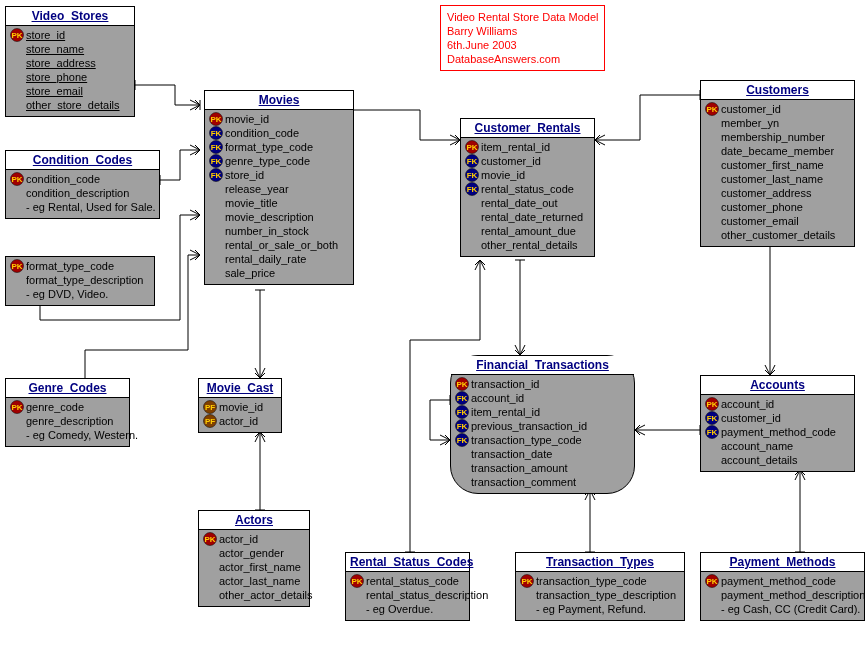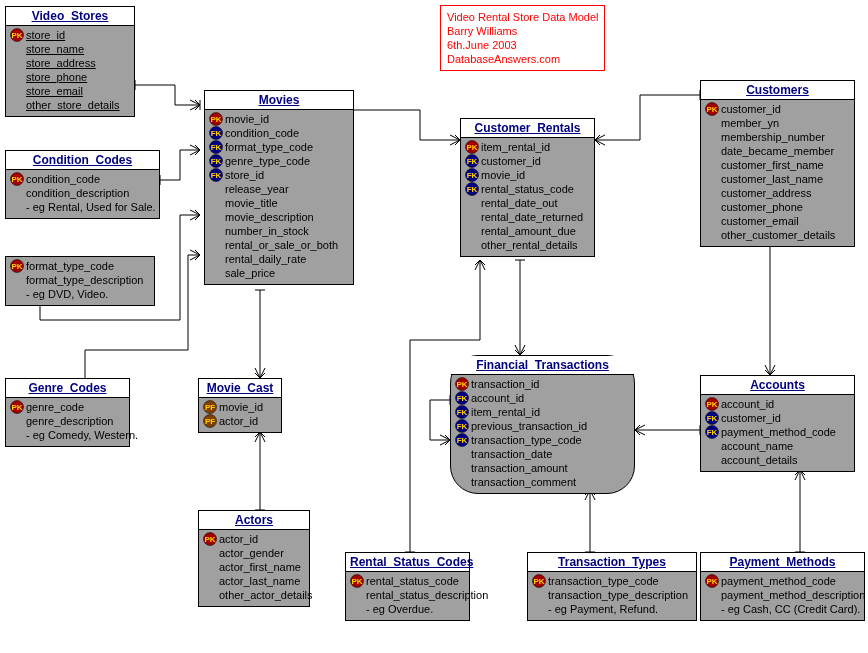--- a/index.html
+++ b/index.html
@@ -580,21 +580,21 @@
       <div class="row">
         <span class="key"></span>
         <span class="txt">rental_status_description</span>
       </div>
       <div class="row">
         <span class="key"></span>
         <span class="txt">- eg Overdue.</span>
       </div>
     </div>
   </div>
-<div class="entity" style="left:515px; top:552px; width:170px;margin-left:12px;">
+<div class="entity" style="left:515px; top:552px; width:170px;">
     <div class="hdr"><a>Transaction_Types</a></div>
     <div class="body">
       <div class="row">
         <span class="key">
           <svg width="14" height="14" viewBox="0 0 14 14">
             <circle cx="7" cy="7" r="6.5" fill="#a00000" stroke="#000" stroke-width="0.5"></circle>
             <text x="7" y="10" text-anchor="middle" font-size="8" font-weight="bold" fill="#ffcc00" font-family="Arial">PK</text>
           </svg>
         </span>
         <span class="txt">transaction_type_code</span>

